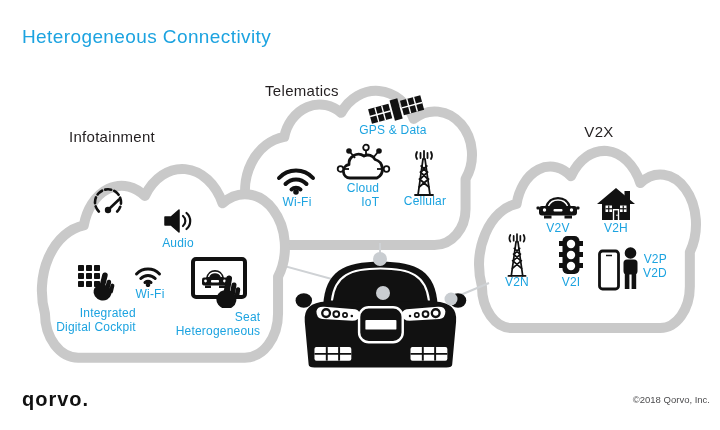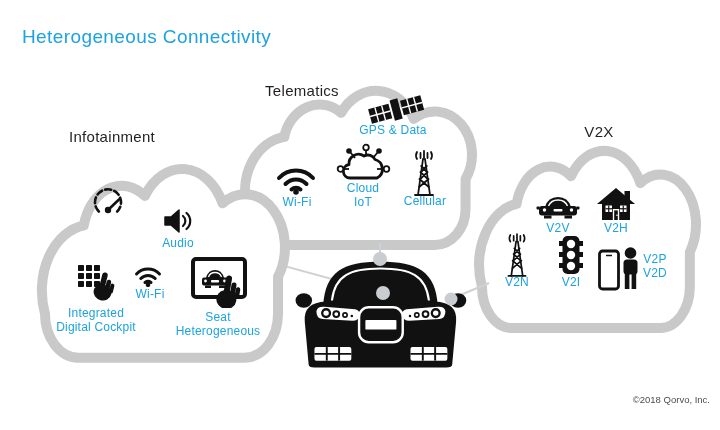--- a/index.html
+++ b/index.html
@@ -4,23 +4,23 @@
 <style>
   html,body{margin:0;padding:0;background:#fff;}
   .stage{position:relative;width:720px;height:430px;background:#fff;overflow:hidden;
          font-family:"Liberation Sans",sans-serif;}
   .bg{position:absolute;left:0;top:0;}
   .page-title{position:absolute;left:22px;top:26px;color:#1CA3E0;font-size:19px;
               letter-spacing:.4px;white-space:nowrap;}
   .ctitle{position:absolute;transform:translateX(-50%);color:#231F20;font-size:15px;
           letter-spacing:.3px;white-space:nowrap;}
   .lbl{position:absolute;transform:translateX(-50%);color:#1CA3E0;font-size:12px;
-       line-height:14px;text-align:center;letter-spacing:.2px;white-space:nowrap;}
+       line-height:14px;text-align:right;letter-spacing:.2px;white-space:nowrap;}
   .lbl span{display:block;}
-  .lbl.la{transform:none;text-align:center;}
+  .lbl.la{transform:none;text-align:right;}
   .icon{position:absolute;}
   .logo{position:absolute;left:22px;top:388px;color:#111;font-size:20px;font-weight:700;
         letter-spacing:1px;white-space:nowrap;}
   .copyright{position:absolute;right:10px;top:394px;color:#4d4d4f;font-size:9.5px;}
 </style>
 </head>
 <body>
 
 <div class="stage">
 
@@ -295,15 +295,16 @@
     <circle cx="33.5" cy="9" r="5.8" fill="#111"></circle>
     <rect x="26.5" y="15.5" width="14" height="15" rx="3.5" fill="#111"></rect>
     <rect x="27.8" y="29" width="4.6" height="16" fill="#111"></rect>
     <rect x="34.6" y="29" width="4.6" height="16" fill="#111"></rect>
   </svg>
   <div class="lbl la" style="left:643px;top:252px">
     <span>V2P</span>
     <span>V2D</span>
   </div>
 
+  <div class="logo">qorvo.</div>
   <div class="copyright">©2018 Qorvo, Inc.</div>
 
 </div>
 
 </body></html>

